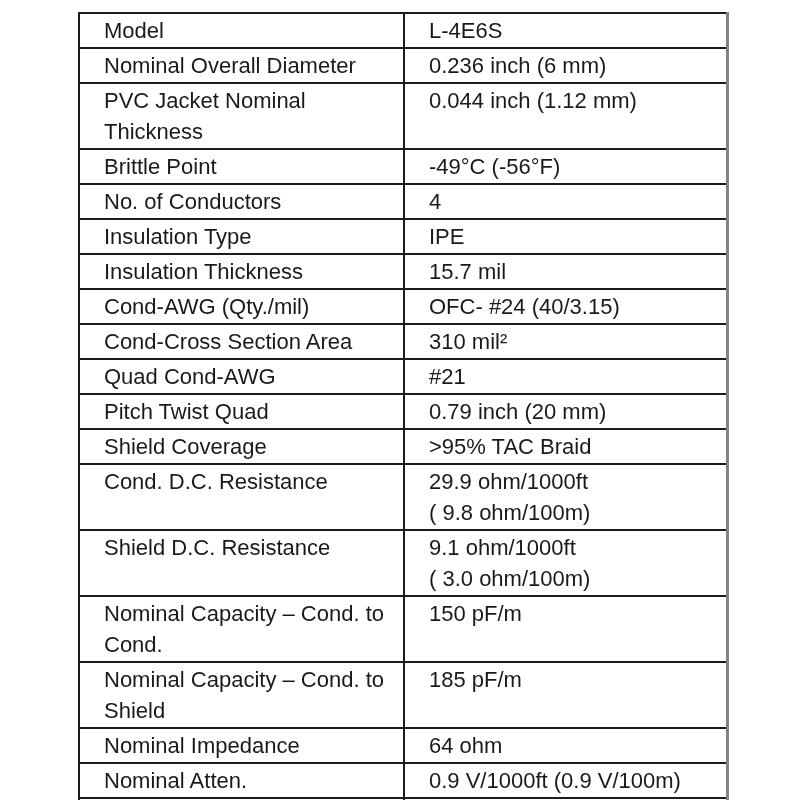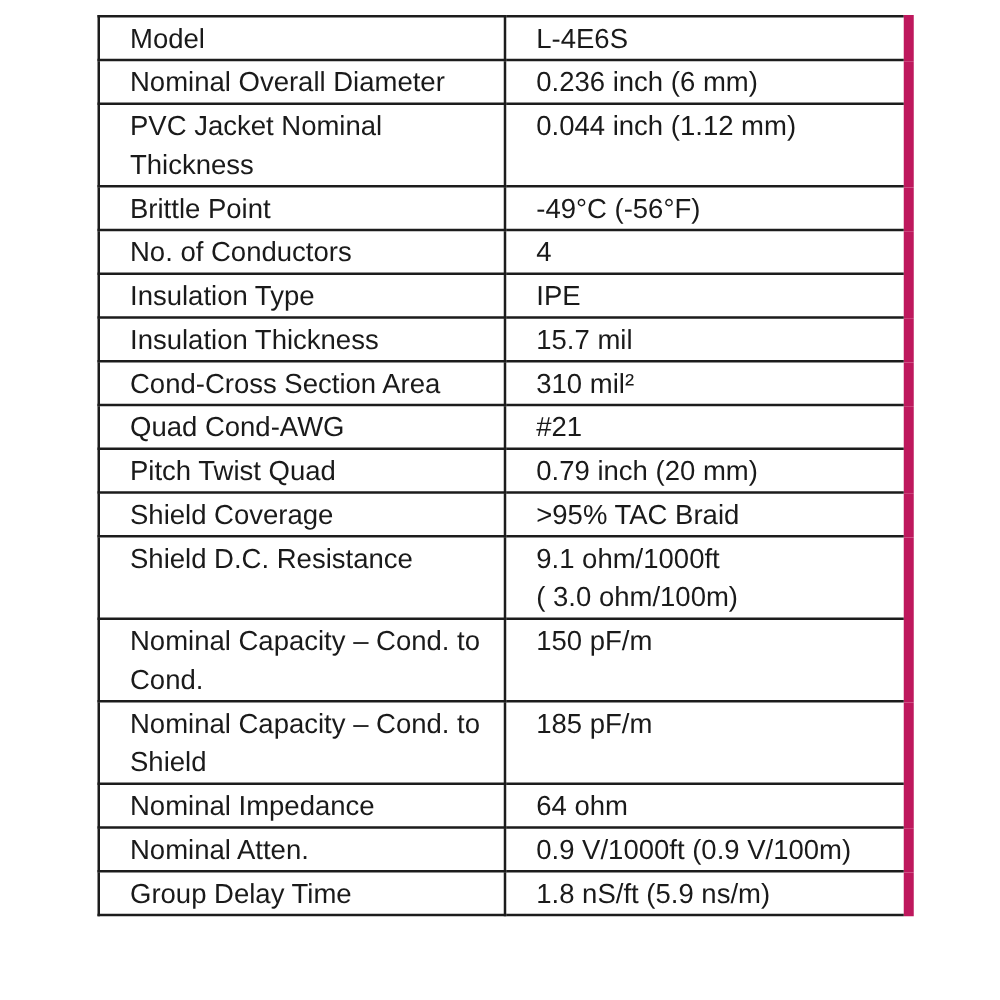--- a/index.html
+++ b/index.html
@@ -46,21 +46,21 @@
     color: #1a1a1a;
     padding: 1px 8px 1px 24px;
     vertical-align: top;
     white-space: pre-line;
     overflow: hidden;
   }
   table.spec-table td.label-cell { width: 325px; }
   table.spec-table td.value-cell { width: 323px; }
   
   table.spec-table { border-right: 3px solid #828282; }
-  table.spec-table tr td:last-child { border-right: 8px solid #be185d; }
+  table.spec-table tr td:last-child { border-right: 1px solid #be185d; }
   table.spec-table tr { height: 31px; }
 </style>
 </head>
 <body>
 
 <div class="page">
 
   <table class="spec-table">
     <tbody id="spec-body">
         <tr>
@@ -86,34 +86,43 @@
         </tr>
         <tr>
           <td class="label-cell">Insulation Type</td>
           <td class="value-cell">IPE</td>
         </tr>
         <tr>
           <td class="label-cell">Insulation Thickness</td>
           <td class="value-cell">15.7 mil</td>
         </tr>
         <tr>
+          <td class="label-cell">Cond-AWG (Qty./mil)</td>
+          <td class="value-cell">OFC- #24 (40/3.15)</td>
+        </tr>
+        <tr>
           <td class="label-cell">Cond-Cross Section Area</td>
           <td class="value-cell">310 mil²</td>
         </tr>
         <tr>
           <td class="label-cell">Quad Cond-AWG</td>
           <td class="value-cell">#21</td>
         </tr>
         <tr>
           <td class="label-cell">Pitch Twist Quad</td>
           <td class="value-cell">0.79 inch (20 mm)</td>
         </tr>
         <tr>
           <td class="label-cell">Shield Coverage</td>
           <td class="value-cell">&gt;95% TAC Braid</td>
+        </tr>
+        <tr>
+          <td class="label-cell">Cond. D.C. Resistance</td>
+          <td class="value-cell">29.9 ohm/1000ft
+( 9.8 ohm/100m)</td>
         </tr>
         <tr>
           <td class="label-cell">Shield D.C. Resistance</td>
           <td class="value-cell">9.1 ohm/1000ft
 ( 3.0 ohm/100m)</td>
         </tr>
         <tr>
           <td class="label-cell">Nominal Capacity – Cond. to
 Cond.</td>
           <td class="value-cell">150 pF/m</td>

